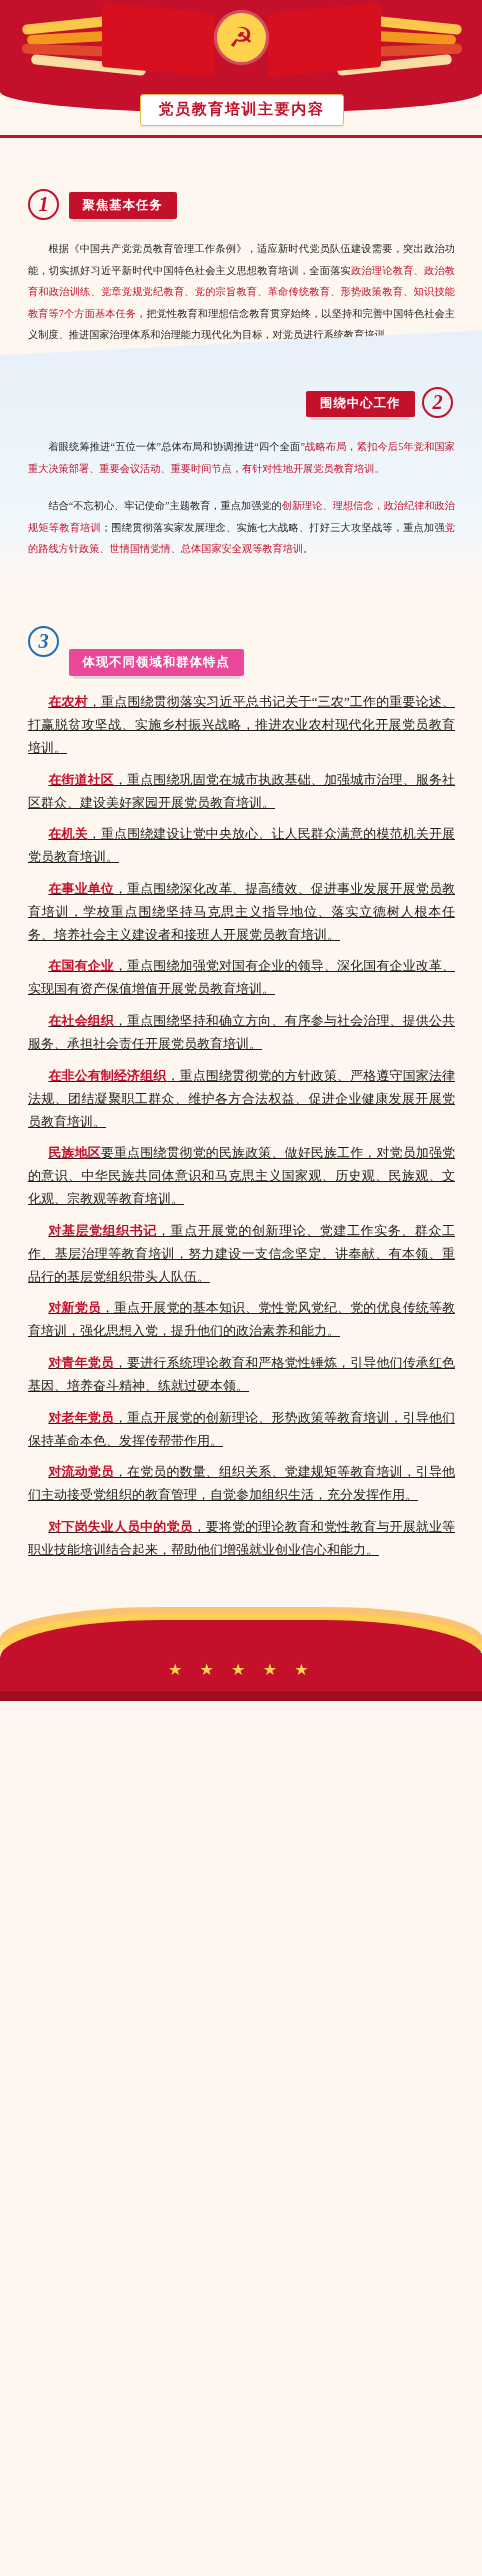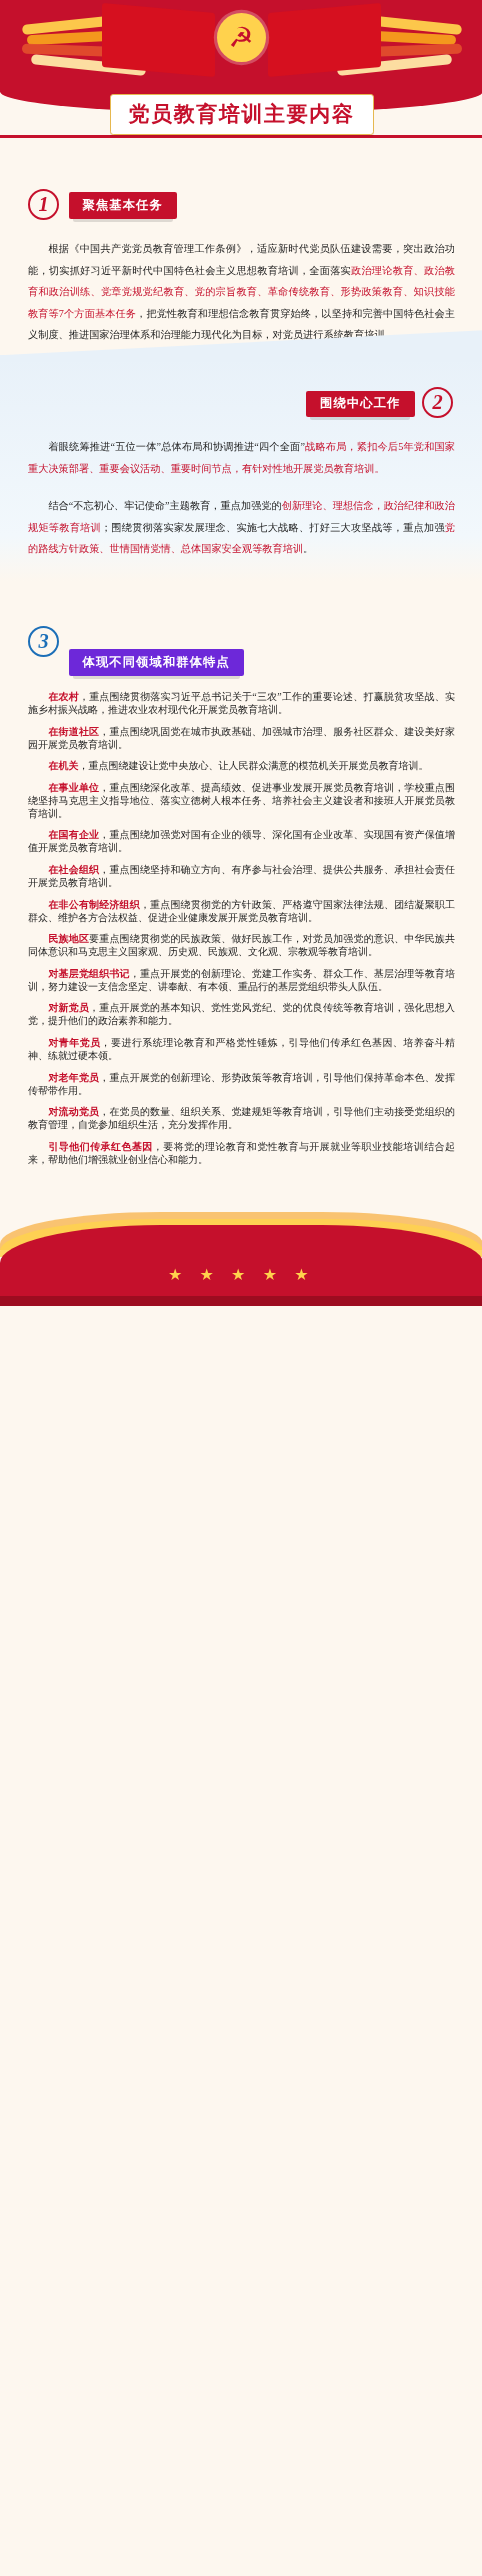--- a/index.html
+++ b/index.html
@@ -95,21 +95,21 @@
     left: 50%;
     top: 94px;
     transform: translateX(-50%);
     padding: 5.4px 18px;
     background: #ffffff;
     border: 1.6px solid #e6b84f;
     border-radius: 3.2px;
     box-shadow: 0 1.6px 0 rgba(0,0,0,.06);
   }
   .main-title {
-    font-size: 21px;
+    font-size: 15px;
     font-weight: bold;
     color: #c5102c;
     letter-spacing: 1.6px;
     white-space: nowrap;
   }
   .banner-bottom-stripe{
     position:absolute;
     left:0; top:135px;
     width:483px; height:3.2px;
     background:#c5102c;
@@ -163,21 +163,21 @@
     position: relative;
   }
   .head-plate:after {
     content: "";
     position: absolute;
     left: 4.3px; bottom: -3.2px;
     width: calc(100% - 8.6px); height: 3.2px;
     background: rgba(0,0,0,.12);
     border-radius: 0 0 2.1px 2.1px;
   }
-  .head-plate.blue { background: #6d28d9; margin-top: 40px; }
+  .head-plate.blue { background: #ec4899; margin-top: 40px; }
   .head-plate.blue:after { background: rgba(0,0,0,.12); }
   .num.blue .circle { border-color: #1c6fb8; }
   .num.blue .digit { color: #1c6fb8; }
 
   
   p.body {
     font-size: 10.2px;
     line-height: 21.5px;
     color: #1d1d1d;
     text-indent: 20.4px;
@@ -199,27 +199,28 @@
     content:"";
     position:absolute;
     left:0; top:-25px;
     width:483px; height:32px;
     background:#e8f1f9;
     clip-path: polygon(0 25px, 483px 0, 483px 32px, 0 32px);
   }
 
   
   .item {
-    font-size: 10px;
-    line-height: 13px;
+    font-size: 13px;
+    line-height: 23px;
     color: #1d1d1d;
     text-indent: 20.4px;
     text-align: justify;
     margin-bottom: 8.6px;
     font-family: "Liberation Serif", "DejaVu Serif", serif;
+    text-decoration: underline;
   }
   .item .lead {
     color: #c5102c;
     font-weight: bold;
   }
 
   
   .footer {
     position: relative;
     width: 483px;
@@ -339,21 +340,21 @@
       <p class="item"><span class="lead">在事业单位</span><span>，重点围绕深化改革、提高绩效、促进事业发展开展党员教育培训，学校重点围绕坚持马克思主义指导地位、落实立德树人根本任务、培养社会主义建设者和接班人开展党员教育培训。</span></p>
       <p class="item"><span class="lead">在国有企业</span><span>，重点围绕加强党对国有企业的领导、深化国有企业改革、实现国有资产保值增值开展党员教育培训。</span></p>
       <p class="item"><span class="lead">在社会组织</span><span>，重点围绕坚持和确立方向、有序参与社会治理、提供公共服务、承担社会责任开展党员教育培训。</span></p>
       <p class="item"><span class="lead">在非公有制经济组织</span><span>，重点围绕贯彻党的方针政策、严格遵守国家法律法规、团结凝聚职工群众、维护各方合法权益、促进企业健康发展开展党员教育培训。</span></p>
       <p class="item"><span class="lead">民族地区</span><span>要重点围绕贯彻党的民族政策、做好民族工作，对党员加强党的意识、中华民族共同体意识和马克思主义国家观、历史观、民族观、文化观、宗教观等教育培训。</span></p>
       <p class="item"><span class="lead">对基层党组织书记</span><span>，重点开展党的创新理论、党建工作实务、群众工作、基层治理等教育培训，努力建设一支信念坚定、讲奉献、有本领、重品行的基层党组织带头人队伍。</span></p>
       <p class="item"><span class="lead">对新党员</span><span>，重点开展党的基本知识、党性党风党纪、党的优良传统等教育培训，强化思想入党，提升他们的政治素养和能力。</span></p>
       <p class="item"><span class="lead">对青年党员</span><span>，要进行系统理论教育和严格党性锤炼，引导他们传承红色基因、培养奋斗精神、练就过硬本领。</span></p>
       <p class="item"><span class="lead">对老年党员</span><span>，重点开展党的创新理论、形势政策等教育培训，引导他们保持革命本色、发挥传帮带作用。</span></p>
       <p class="item"><span class="lead">对流动党员</span><span>，在党员的数量、组织关系、党建规矩等教育培训，引导他们主动接受党组织的教育管理，自觉参加组织生活，充分发挥作用。</span></p>
-      <p class="item"><span class="lead">引导他们传承红色基因</span><span>，要将党的理论教育和党性教育与开展就业等职业技能培训结合起来，帮助他们增强就业创业信心和能力。</span></p>
+      <p class="item"><span class="lead">对下岗失业人员中的党员</span><span>，要将党的理论教育和党性教育与开展就业等职业技能培训结合起来，帮助他们增强就业创业信心和能力。</span></p>
     </div>
 
   </div>
 
   <div class="footer">
     <div class="footer-wave two"></div>
     <div class="footer-wave"></div>
     <div class="footer-red"></div>
     <div class="stars">★ ★ ★ ★ ★</div>
     <div class="footer-base"></div>

